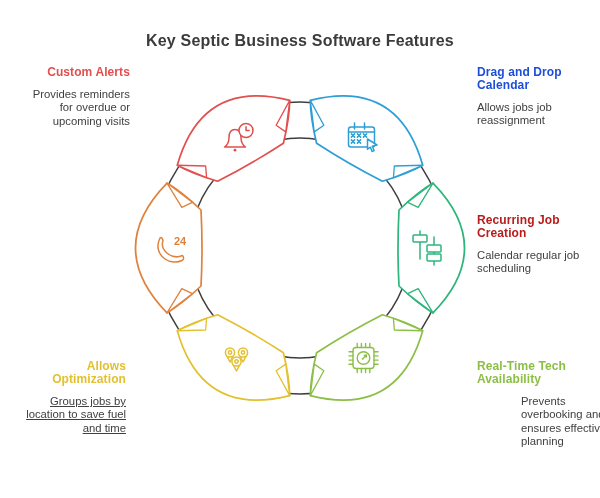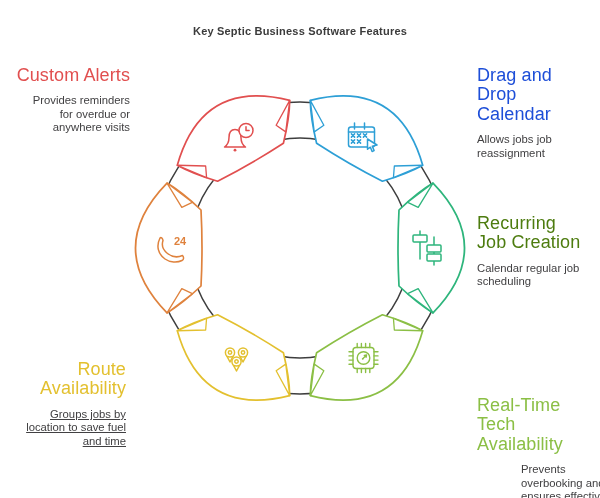--- a/index.html
+++ b/index.html
@@ -1,22 +1,22 @@
 <!DOCTYPE html>
 <html><head>
 <meta charset="utf-8">
 <style>
   html,body{margin:0;padding:0;background:#fff;}
   .stage{position:relative;width:600px;height:498px;background:#ffffff;overflow:hidden;
          font-family:"Liberation Sans",sans-serif;}
-  .title{position:absolute;top:25px;left:0;width:100%;text-align:center;
-         font-size:11px;font-weight:700;color:#3b3b3b;letter-spacing:.2px;}
+  .title{position:absolute;top:32px;left:0;width:100%;text-align:center;
+         font-size:16px;font-weight:700;color:#3b3b3b;letter-spacing:.2px;}
   .diagram{position:absolute;left:0;top:0;}
   .fa{position:absolute;}
-  .fa h2{margin:0 0 9px 0;font-size:18px;line-height:1.08;font-weight:400;letter-spacing:.1px;}
+  .fa h2{margin:0 0 9px 0;font-size:12px;line-height:1.08;font-weight:700;letter-spacing:.1px;}
   .fa p{margin:0;font-size:11.3px;line-height:1.18;color:#414042;}
   .right{text-align:right;}
   .f-custom{left:8px;top:66px;width:122px;}
   .f-custom p{width:100px;margin-left:auto;}
   .f-drag{left:477px;top:66px;width:112px;}
   .f-drag p{width:100px;}
   .f-mobile{left:8px;top:212px;width:118px;}
   .f-mobile p{width:102px;margin-left:auto;}
   .f-recurring{left:477px;top:214px;width:112px;}
   .f-recurring p{width:104px;}
@@ -104,37 +104,37 @@
 
     <g transform="translate(173,248)" stroke-width="1.5" stroke-linecap="round" stroke-linejoin="round" stroke="#df823d" color="#df823d">
       <path d="M-13,-10 C-17,-2 -15,6 -8,11 C-3,14.5 4,15 9,12.5 C11,11.5 11,9 9.5,7.5
                C5,9.5 -1,9 -5.5,5.5 C-10,2 -11.5,-3 -10,-7.5 C-10.5,-10 -12,-11 -13,-10 Z" fill="#ffffff"></path>
       <text x="7" y="-3" text-anchor="middle" stroke="none" font-size="11" font-weight="bold" font-family="Liberation Sans, sans-serif" fill="#df823d">24</text>
     </g>
   </svg>
 
   <div class="fa f-custom right">
     <h2 style="color: rgb(225, 79, 79);">Custom Alerts</h2>
-    <p>Provides reminders for overdue or anywhere visits</p>
+    <p>Provides reminders for overdue or upcoming visits</p>
   </div>
 
   <div class="fa f-drag">
     <h2 style="color: #1d4ed8;">Drag and Drop Calendar</h2>
     <p>Allows jobs job reassignment</p>
   </div>
 
 
   <div class="fa f-recurring">
-    <h2 style="color: #4d7c0f;">Recurring Job Creation</h2>
+    <h2 style="color: #b91c1c;">Recurring Job Creation</h2>
     <p>Calendar regular job scheduling</p>
   </div>
 
   <div class="fa f-route right">
-    <h2 style="color: rgb(227, 192, 47);">Route Availability</h2>
+    <h2 style="color: rgb(227, 192, 47);">Allows Optimization</h2>
     <p>Groups jobs by location to save fuel and time</p>
   </div>
 
   <div class="fa f-realtime">
-    <h2 style="color: rgb(139, 191, 69); margin-top: 36px;">Real-Time Tech Availability</h2>
+    <h2 style="color: rgb(139, 191, 69);">Real-Time Tech Availability</h2>
     <p>Prevents overbooking and ensures effective planning</p>
   </div>
 
 </div>
 
 </body></html>

